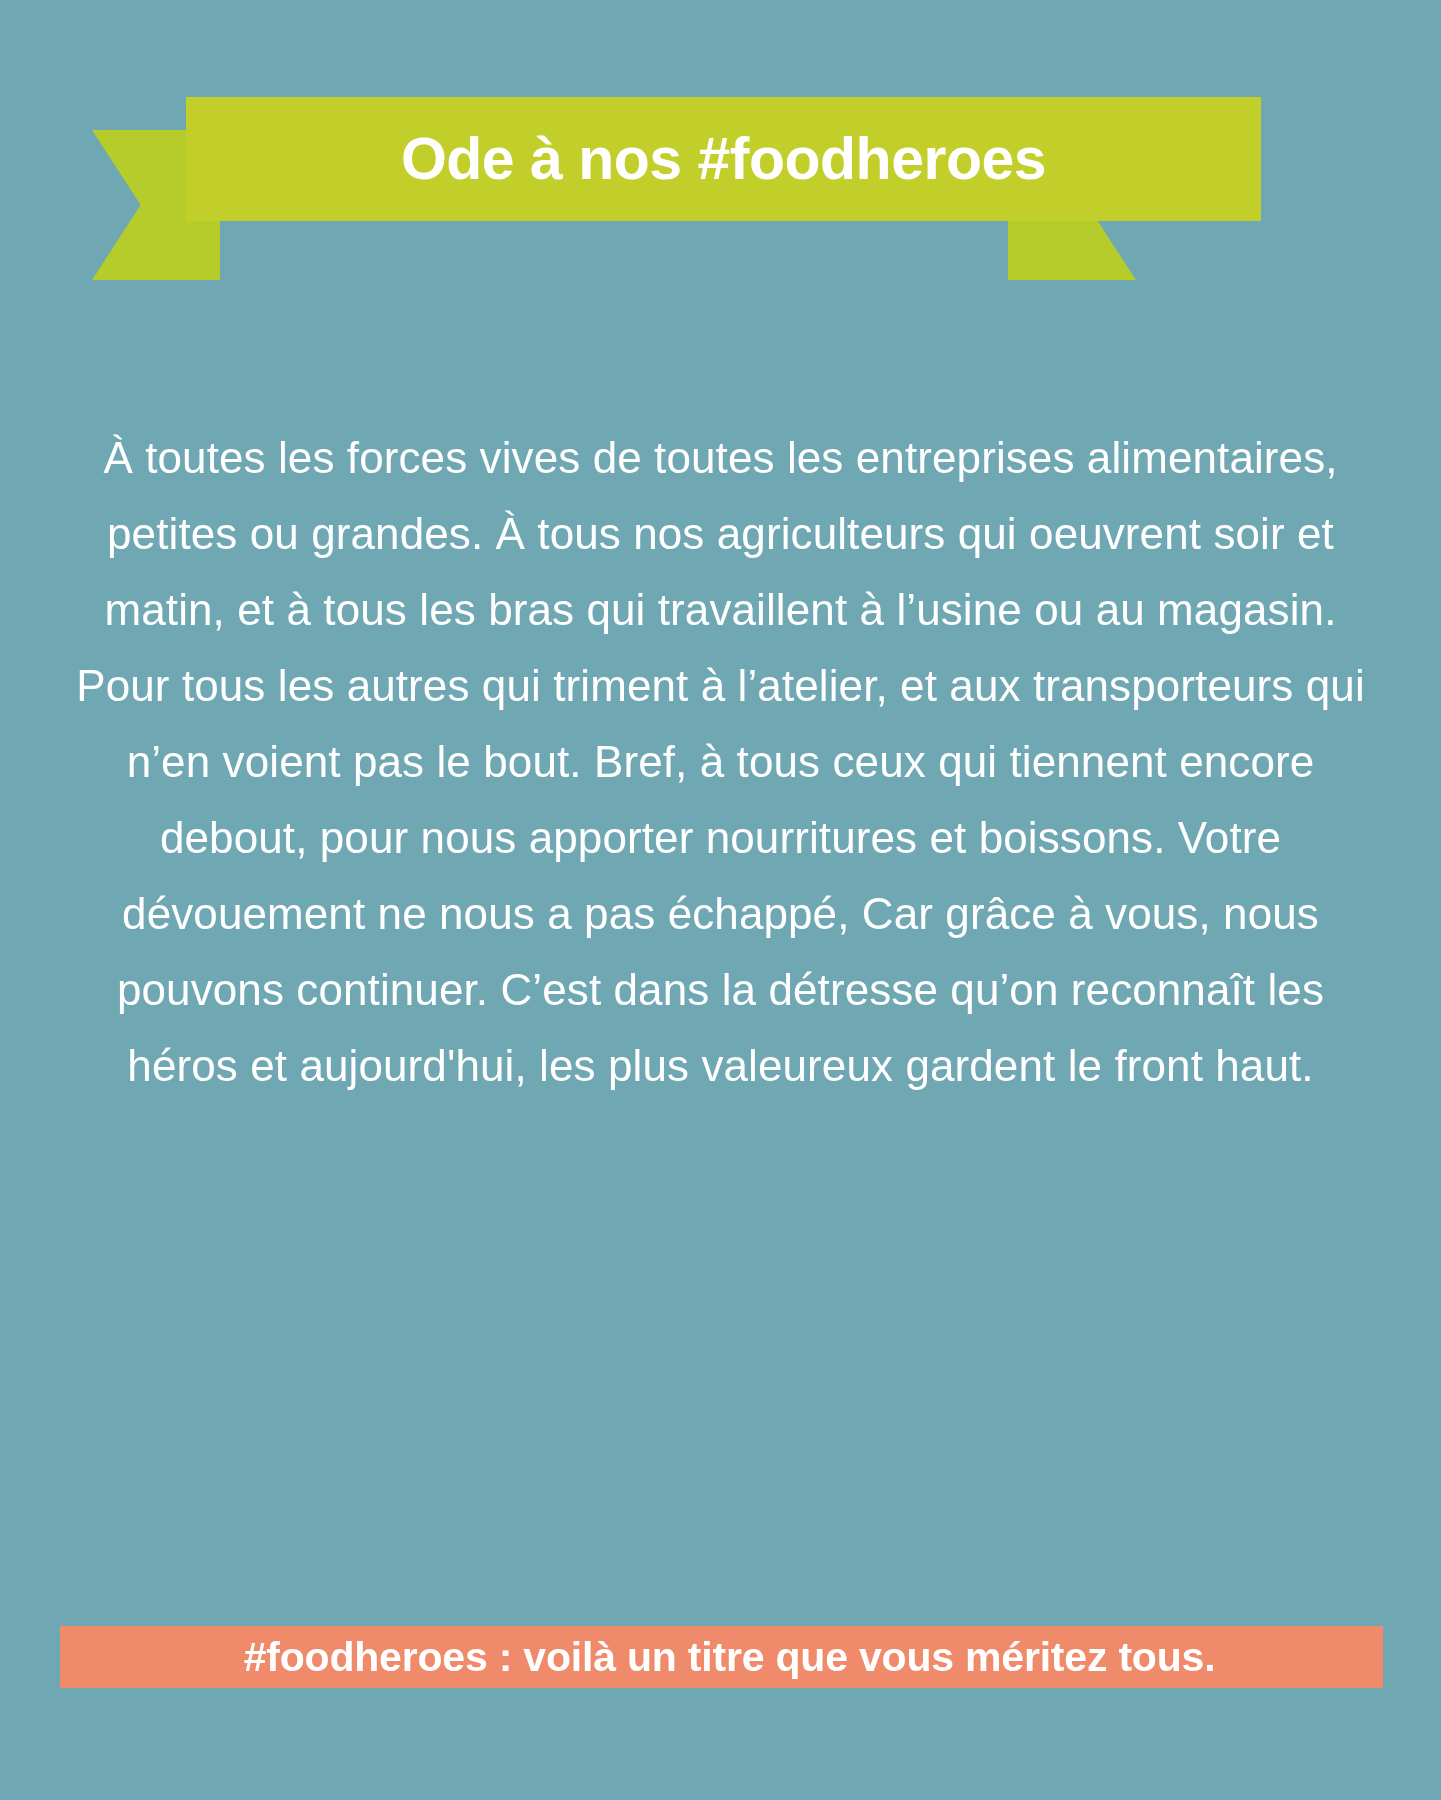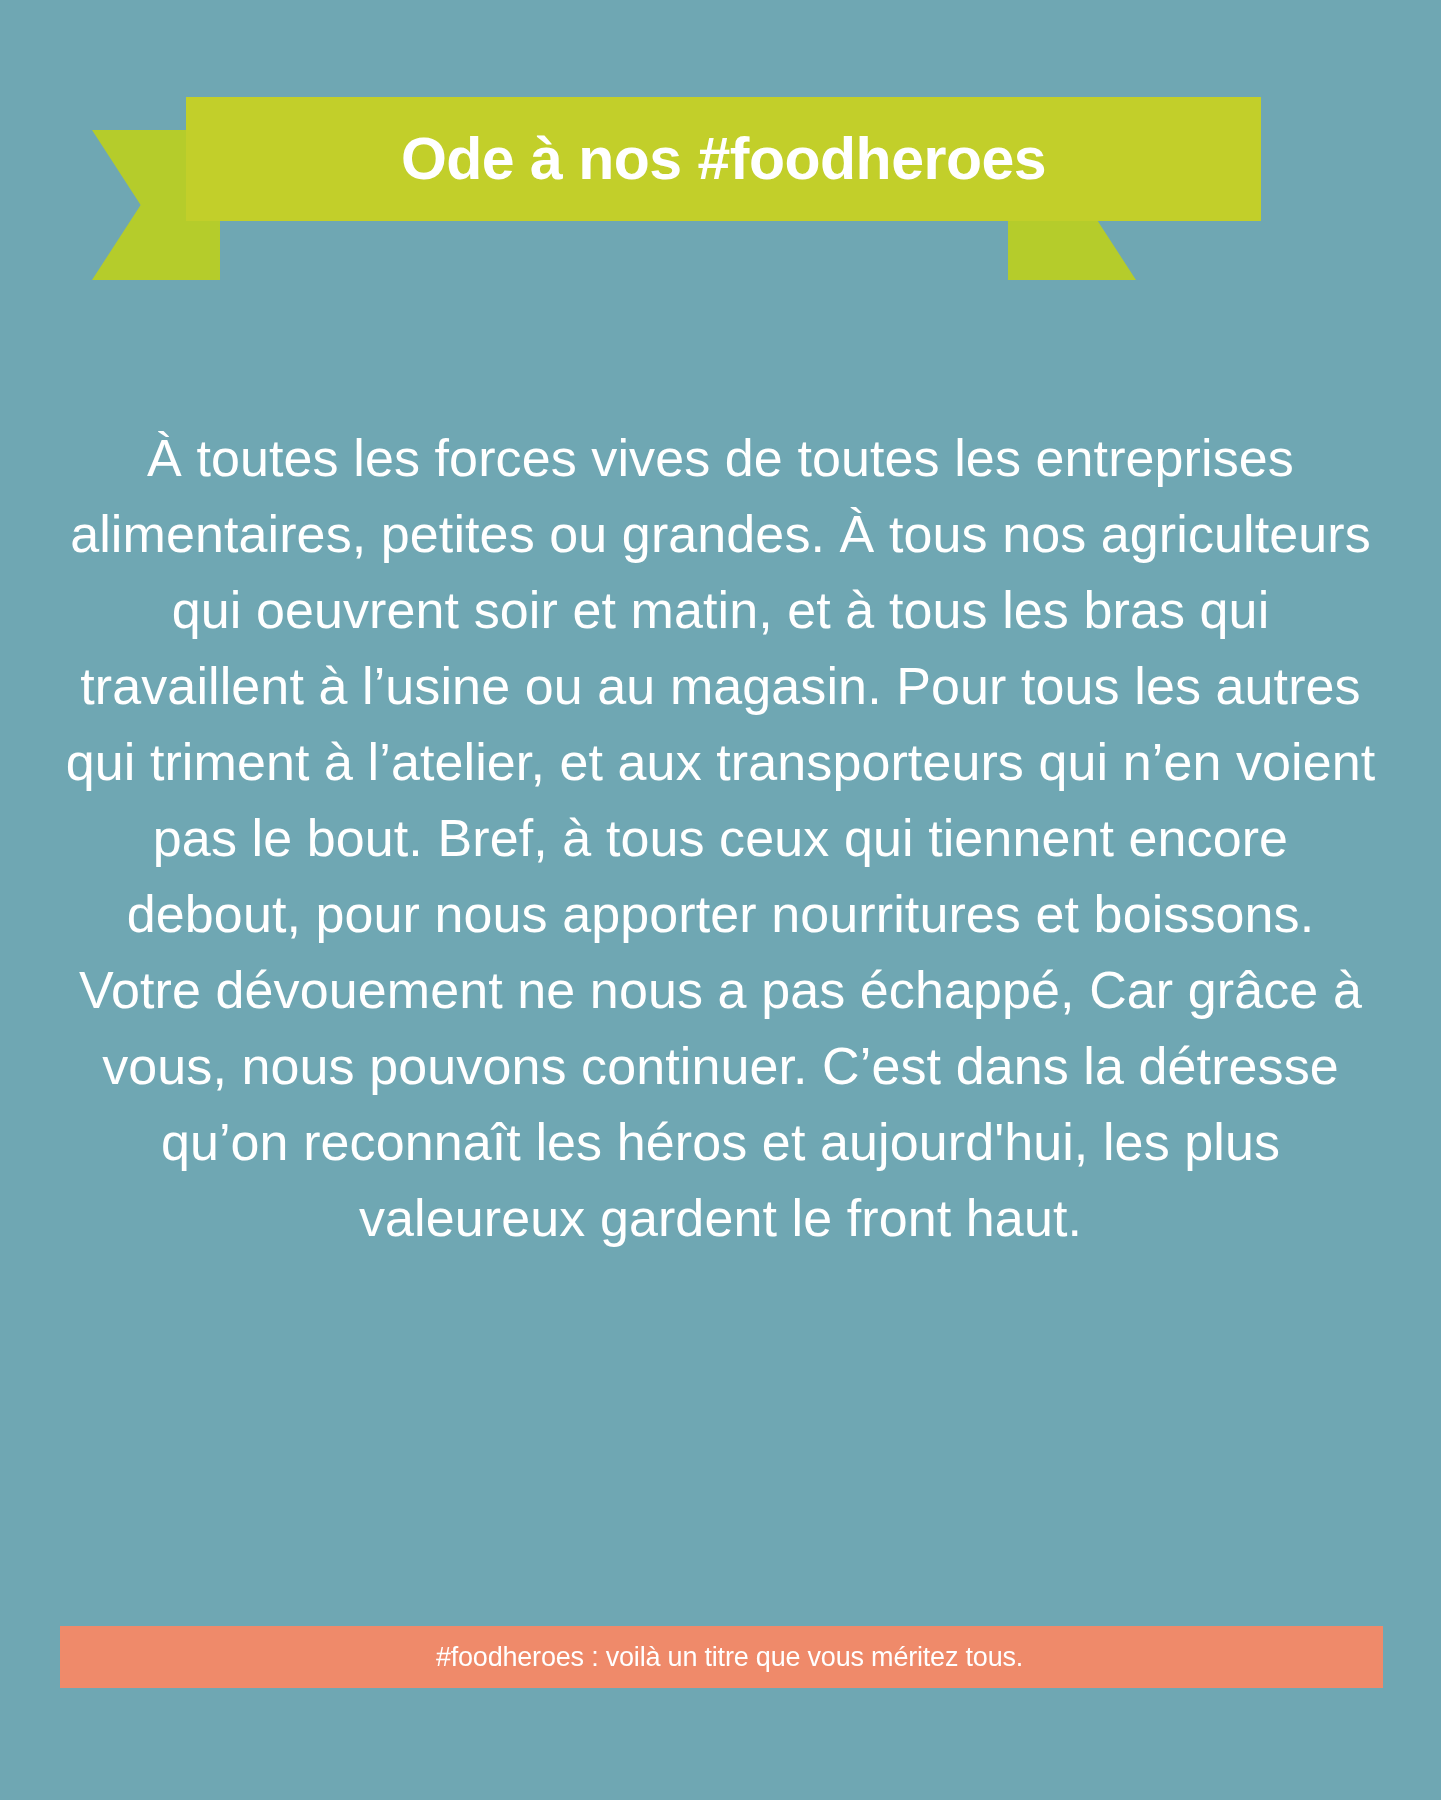--- a/index.html
+++ b/index.html
@@ -64,42 +64,42 @@
   }
 
   
   .ode-body {
     position: absolute;
     top: 420px;
     left: 60px;
     width: 1321px;
     text-align: center;
     color: #ffffff;
-    font-size: 52px;
+    font-size: 44px;
     line-height: 76px;
     font-weight: 400;
     letter-spacing: 0.1px;
   }
 
   
   .footer-band {
     position: absolute;
     left: 60px;
     top: 1626px;
     width: 1323px;
     height: 62px;
     background: #ef8a6a;
     display: flex;
     align-items: center;
     justify-content: center;
   }
   .footer-text {
     color: #ffffff;
-    font-size: 27px;
-    font-weight: normal;
+    font-size: 41px;
+    font-weight: bold;
     line-height: 1;
     white-space: nowrap;
     letter-spacing: -0.2px;
     margin-left: 16px;
   }
 </style>
 </head>
 <body>
 
 <div class="poster">

